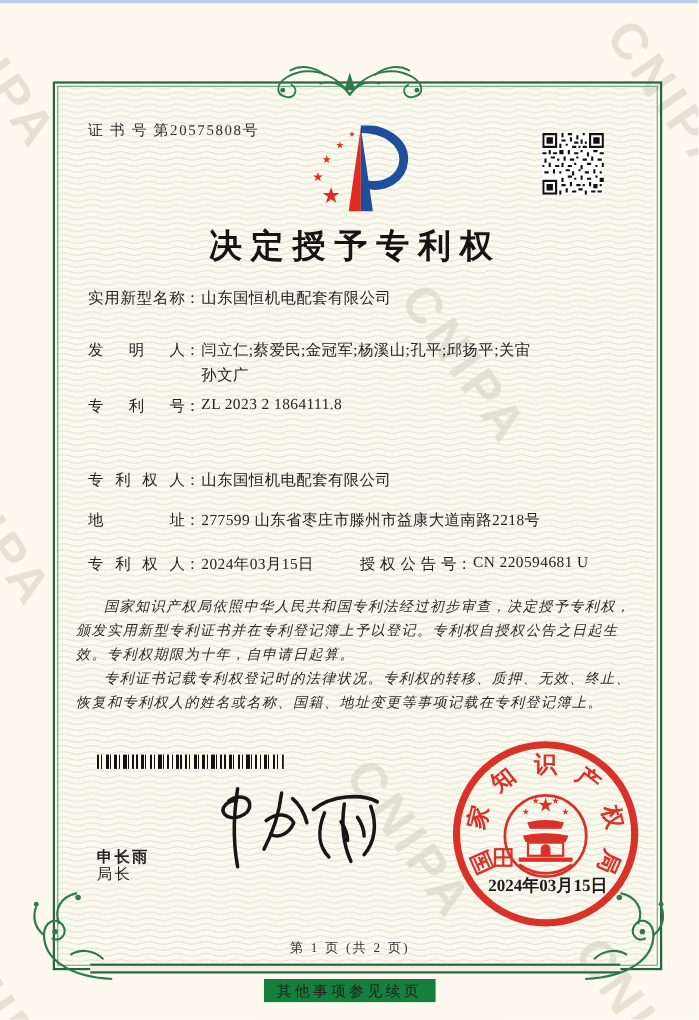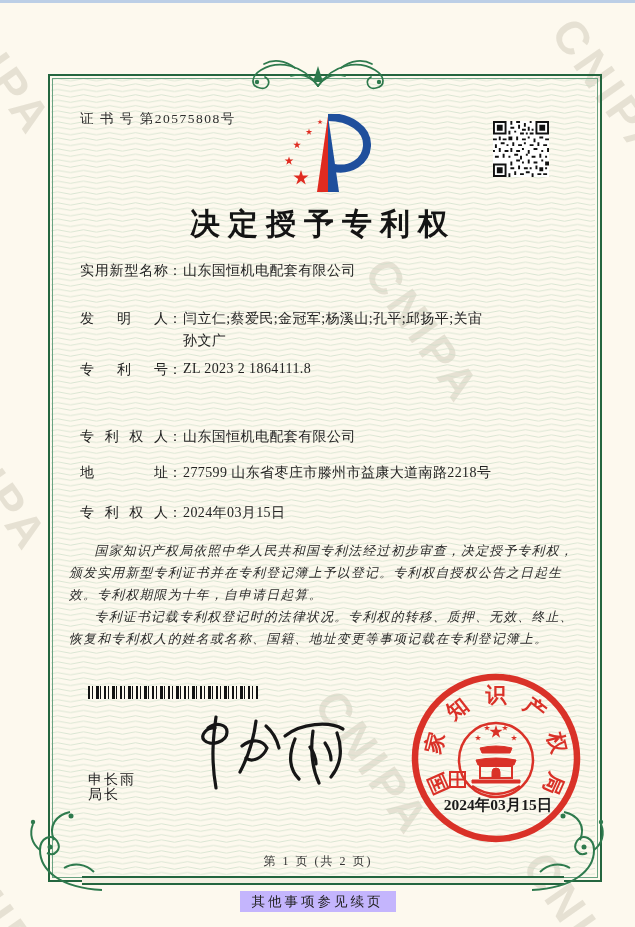--- a/index.html
+++ b/index.html
@@ -35,27 +35,27 @@
   .val2{position:absolute;left:103px;top:22px;}
   .grp2{position:absolute;left:247px;top:0;}
   .para{position:absolute;left:69px;width:510px;font-size:12.8px;line-height:22px;
     letter-spacing:1.3px;color:#2a2a2a;text-indent:2em;font-style:italic;z-index:2;}
   .barcode{position:absolute;left:88px;top:686px;width:170px;height:13px;z-index:2;
     background:repeating-linear-gradient(90deg,#121212 0 2px,#fdf9ee 2px 4px,#121212 4px 5px,
       #fdf9ee 5px 8px,#121212 8px 11px,#fdf9ee 11px 12px,#121212 12px 13px,#fdf9ee 13px 16px);}
   .director-label{position:absolute;left:88px;top:745px;font-size:14px;color:#222;z-index:2;
     font-family:"Liberation Sans","DejaVu Sans",sans-serif;letter-spacing:2px;margin-top:41px;}
   .director-name{position:absolute;left:88px;top:771px;font-size:14px;color:#222;z-index:2;
-    font-family:"Liberation Sans","DejaVu Sans",sans-serif;letter-spacing:2px;}
+    font-family:"Liberation Sans","DejaVu Sans",sans-serif;letter-spacing:2px;font-weight:bold;}
   .sig{position:absolute;left:182px;top:712px;z-index:2;}
   .seal{position:absolute;left:410px;top:672px;z-index:4;}
   .pagefooter{position:absolute;left:43px;top:853px;width:550px;text-align:center;
     font-size:12px;color:#333;letter-spacing:2px;z-index:2;}
   .note{position:absolute;left:0;top:892px;width:635px;text-align:center;z-index:2;}
-  .note span{font-size:13.5px;color:#222;letter-spacing:3px;background:#c4b5fd;padding:3px 12px;}
+  .note span{font-size:13.5px;color:#222;letter-spacing:3px;background:#15803d;padding:3px 12px;}
   .logo{position:absolute;left:276px;top:114px;z-index:2;}
   .qr{position:absolute;left:493px;top:121px;z-index:2;}
   .crest{position:absolute;left:233px;top:56px;z-index:3;}
   .corner{position:absolute;z-index:3;}
 </style>
 </head>
 <body>
 
 <div id="page">
 
@@ -186,20 +186,23 @@
   <div class="row" style="top:428px">
     <span class="lbl">专利权人</span><span class="colon">：</span><span class="val">山东国恒机电配套有限公司</span>
   </div>
 
   <div class="row" style="top:464px">
     <span class="lbl">地址</span><span class="colon">：</span><span class="val">277599 山东省枣庄市滕州市益康大道南路2218号</span>
   </div>
 
   <div class="row" style="top:504px">
     <span class="lbl">专利权人</span><span class="colon">：</span><span class="val">2024年03月15日</span>
+    <span class="grp2">
+      <span class="lbl">授权公告号</span><span class="colon">：</span><span class="val">CN 220594681 U</span>
+    </span>
   </div>
 
   <div class="para" style="top:540px">国家知识产权局依照中华人民共和国专利法经过初步审查，决定授予专利权，颁发实用新型专利证书并在专利登记簿上予以登记。专利权自授权公告之日起生效。专利权期限为十年，自申请日起算。</div>
   <div class="para" style="top:606px">专利证书记载专利权登记时的法律状况。专利权的转移、质押、无效、终止、恢复和专利权人的姓名或名称、国籍、地址变更等事项记载在专利登记簿上。</div>
 
   <div class="barcode"></div>
 
   <div class="director-label">局长</div>
   <div class="director-name">申长雨</div>
 

